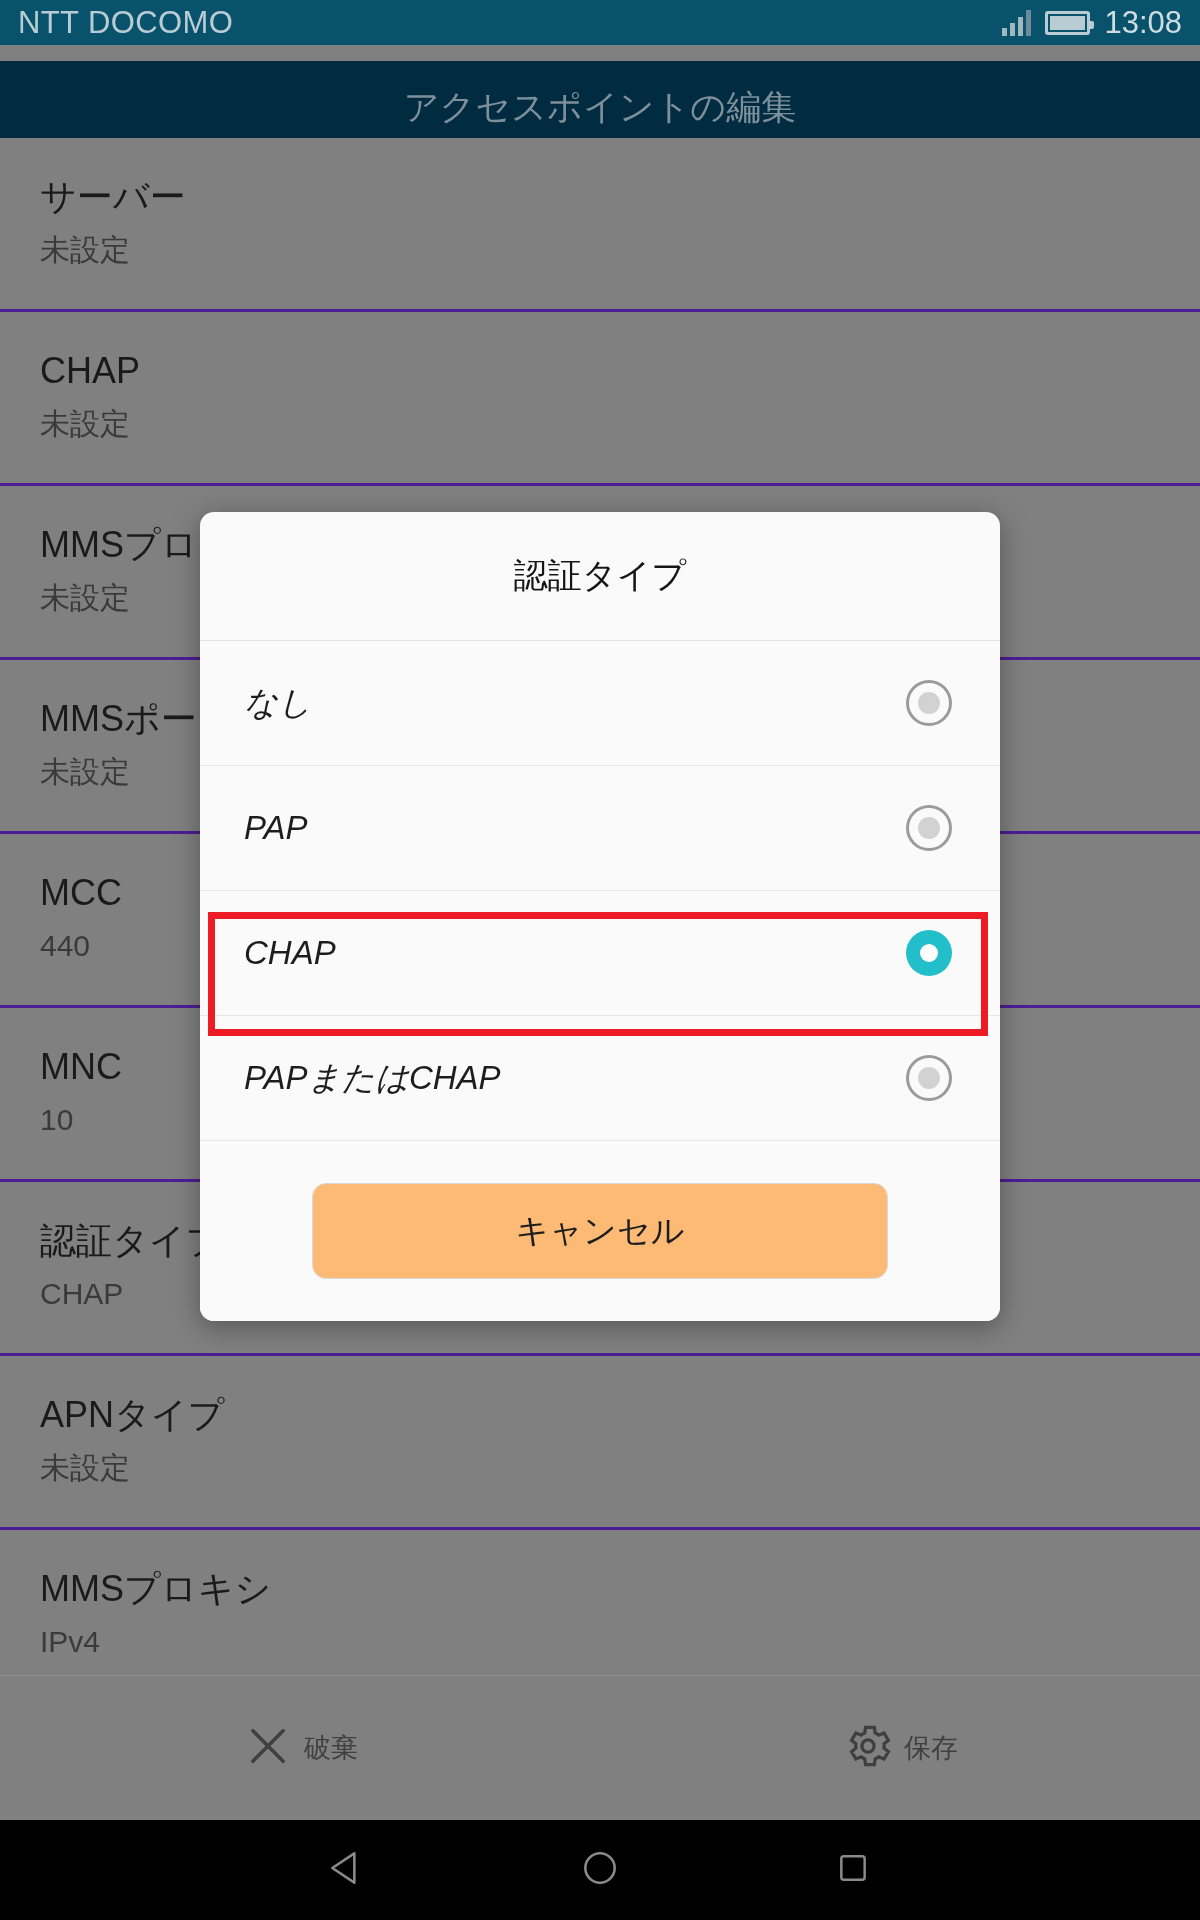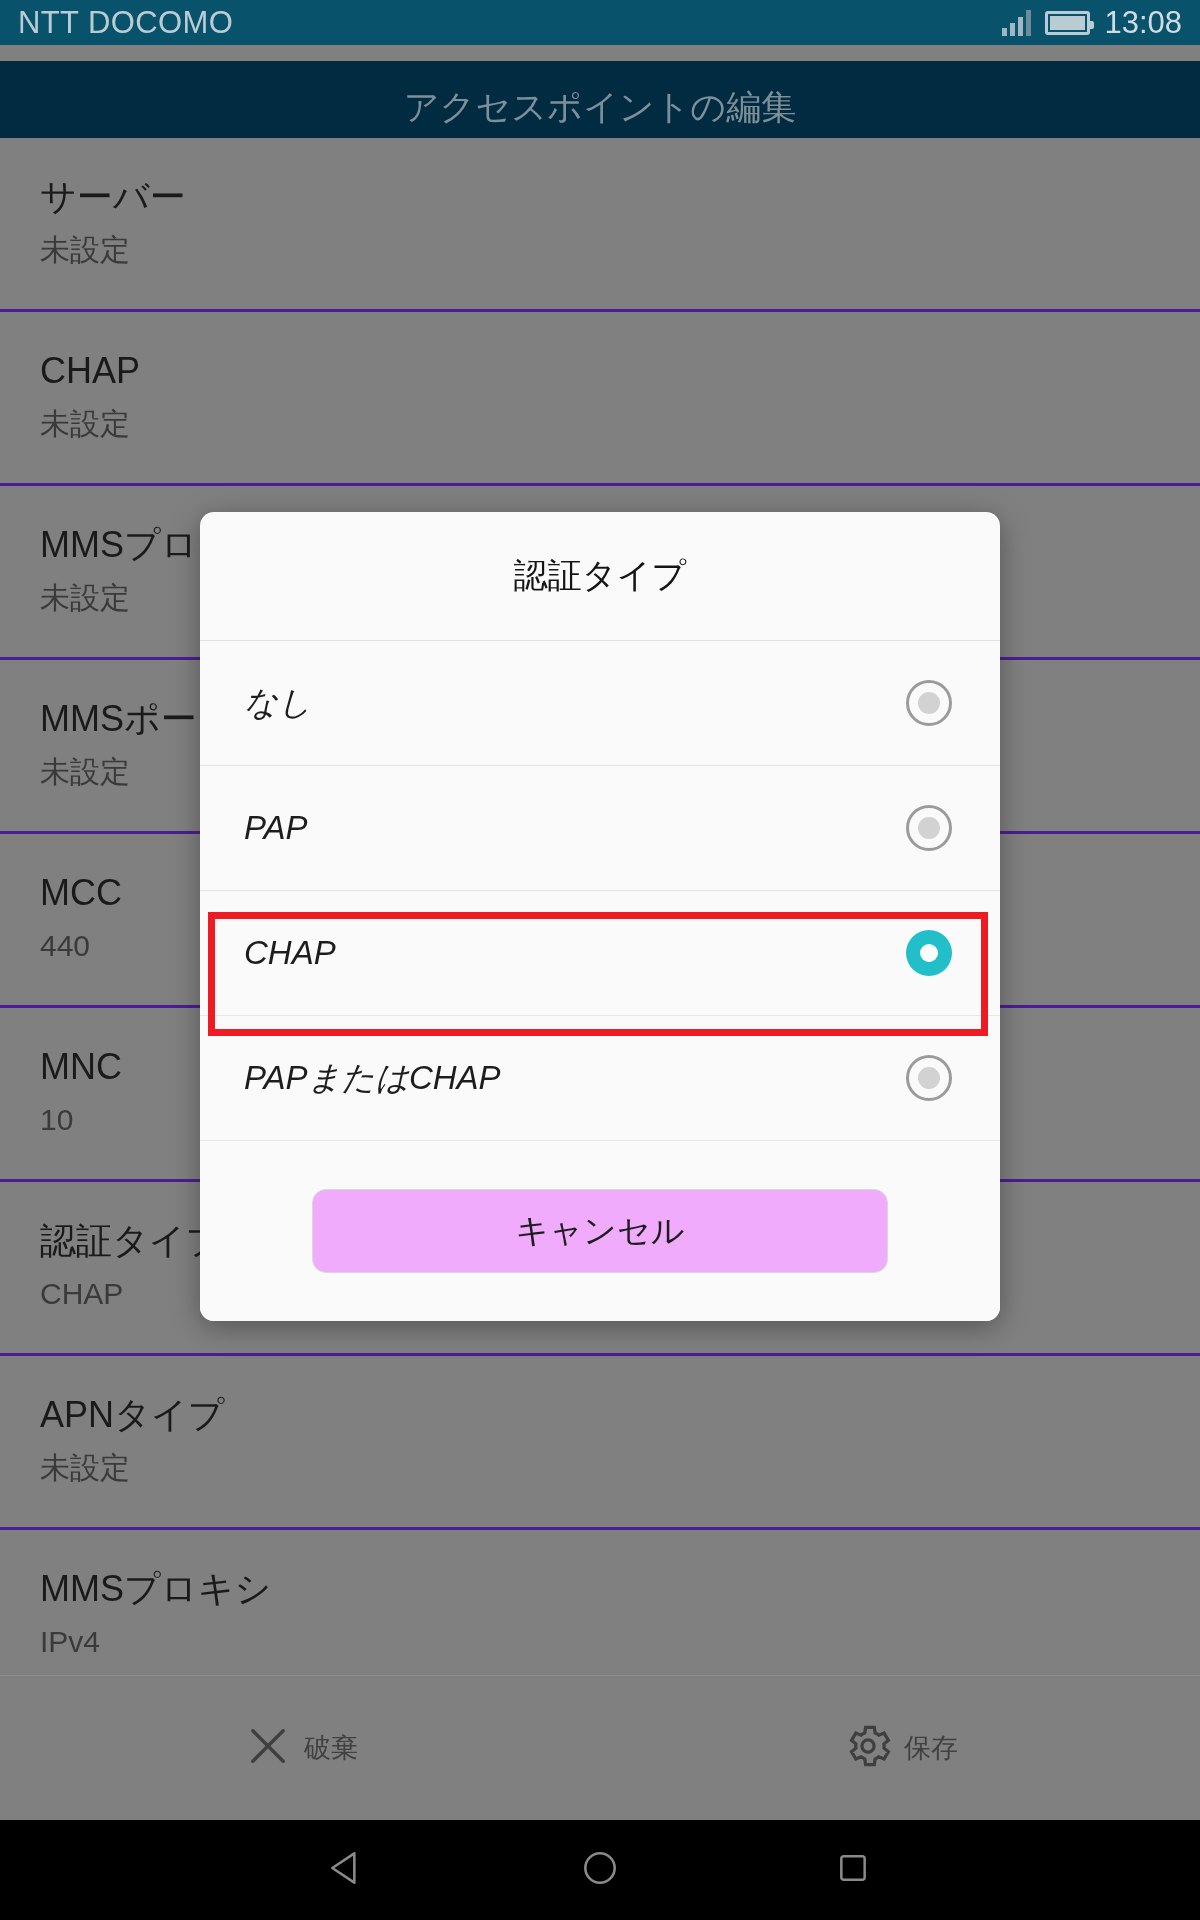--- a/index.html
+++ b/index.html
@@ -252,24 +252,24 @@
   }
   #dialog-footer {
     height: 180px;
     display: flex;
     align-items: center;
     justify-content: center;
     background: #fafafa;
   }
   #cancel-button {
     width: 576px;
-    height: 84px;
+    height: 96px;
     border: 1px solid #d9d9d9;
     border-radius: 14px;
-    background: #f0abfc;
+    background: #fdba74;
     display: flex;
     align-items: center;
     justify-content: center;
     font-size: 33px;
     color: #1d1d1d;
     font-family: Liberation Sans, sans-serif;
     cursor: pointer;
   }
 
   

